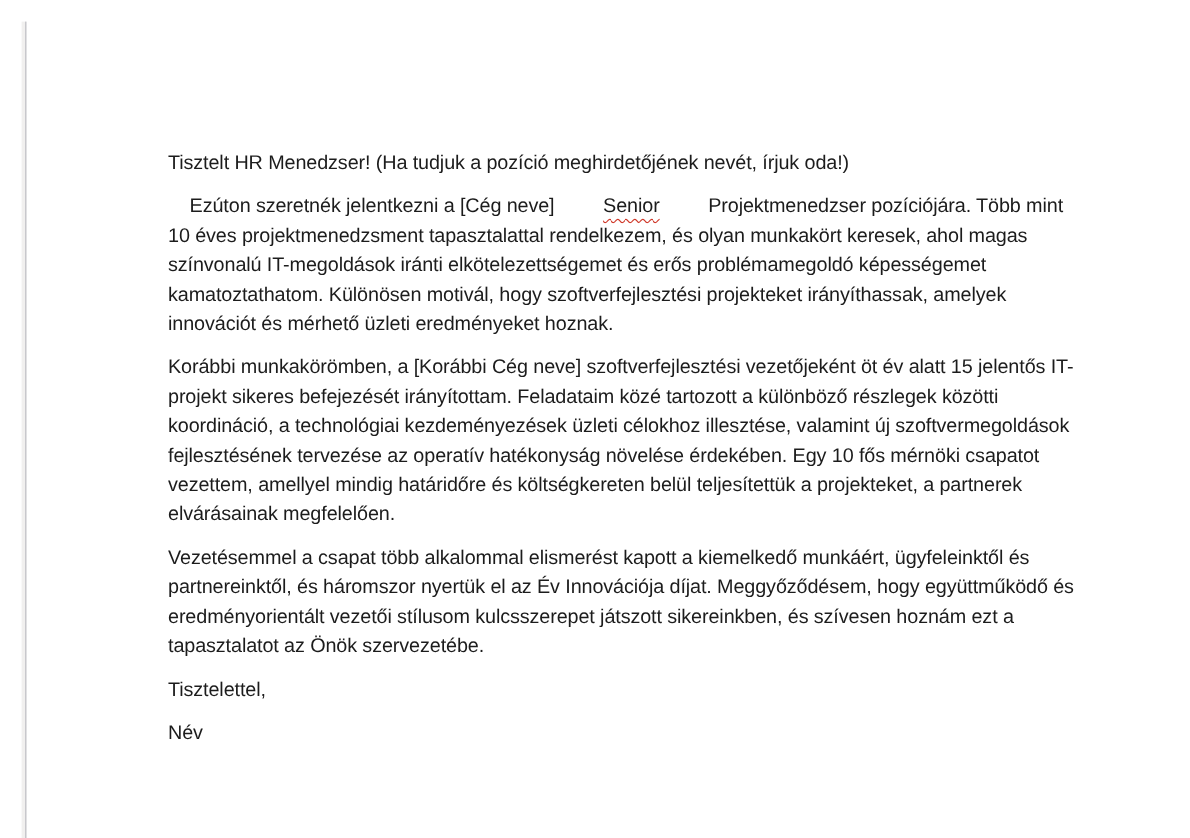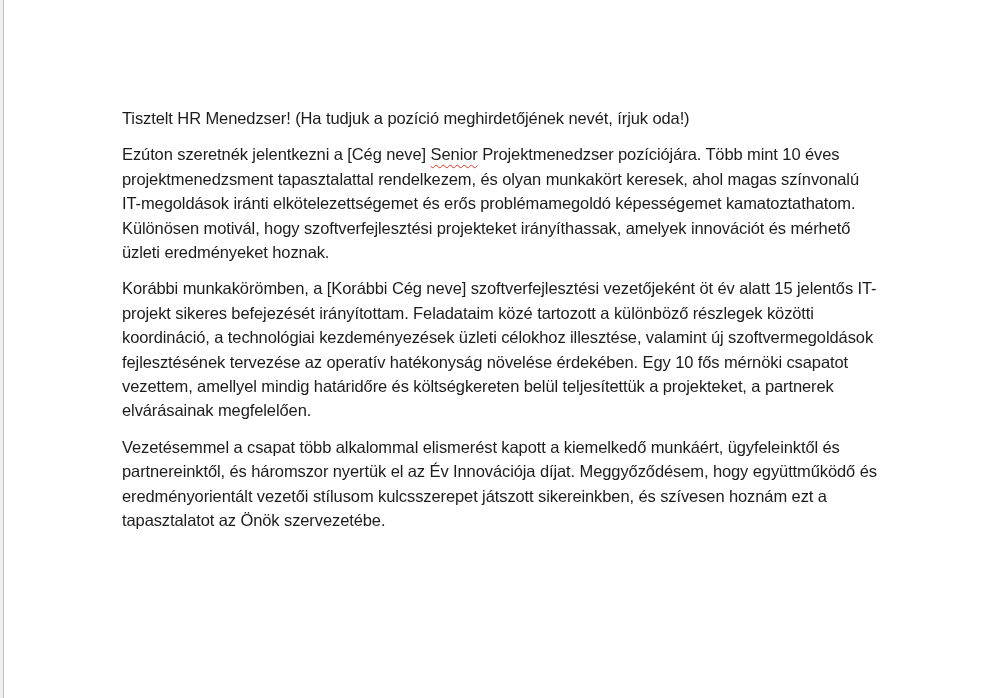--- a/index.html
+++ b/index.html
@@ -1,15 +1,15 @@
 <!DOCTYPE html>
 <html lang="hu" style="--text-color: #1c1c1c; --page-bg: #ffffff; --gutter-bg: #f1f0ef; --gutter-border: #bdbfc4; --squiggle-color: #d03a2b;"><head>
 <meta charset="utf-8">
 <style>
-  * { margin: 0; padding: 0; box-sizing: border-box; }
+  * { margin: 18px; padding: 0; box-sizing: border-box; }
 
   html, body {
     width: 992px;
     height: 698px;
     overflow: hidden;
     background: var(--page-bg, #ffffff);
     font-family: "Liberation Sans", sans-serif;
   }
 
   .left-gutter {
@@ -55,15 +55,17 @@
 
   <p>Tisztelt HR Menedzser! (Ha tudjuk a pozíció meghirdetőjének nevét, írjuk oda!)</p>
 
   <p><span>Ezúton szeretnék jelentkezni a [Cég neve] </span><span class="misspelled">Senior</span><span> Projektmenedzser pozíciójára. Több mint 10 éves projektmenedzsment tapasztalattal rendelkezem, és olyan munkakört keresek, ahol magas színvonalú IT-megoldások iránti elkötelezettségemet és erős problémamegoldó képességemet kamatoztathatom. Különösen motivál, hogy szoftverfejlesztési projekteket irányíthassak, amelyek innovációt és mérhető üzleti eredményeket hoznak.</span></p>
 
   <p>Korábbi munkakörömben, a [Korábbi Cég neve] szoftverfejlesztési vezetőjeként öt év alatt 15 jelentős IT-projekt sikeres befejezését irányítottam. Feladataim közé tartozott a különböző részlegek közötti koordináció, a technológiai kezdeményezések üzleti célokhoz illesztése, valamint új szoftvermegoldások fejlesztésének tervezése az operatív hatékonyság növelése érdekében. Egy 10 fős mérnöki csapatot vezettem, amellyel mindig határidőre és költségkereten belül teljesítettük a projekteket, a partnerek elvárásainak megfelelően.</p>
 
   <p>Vezetésemmel a csapat több alkalommal elismerést kapott a kiemelkedő munkáért, ügyfeleinktől és partnereinktől, és háromszor nyertük el az Év Innovációja díjat. Meggyőződésem, hogy együttműködő és eredményorientált vezetői stílusom kulcsszerepet játszott sikereinkben, és szívesen hoznám ezt a tapasztalatot az Önök szervezetébe.</p>
 
 
+  <p>Tisztelettel,</p>
 
+  <p>Név</p>
 
 </div>
 
 </body></html>

